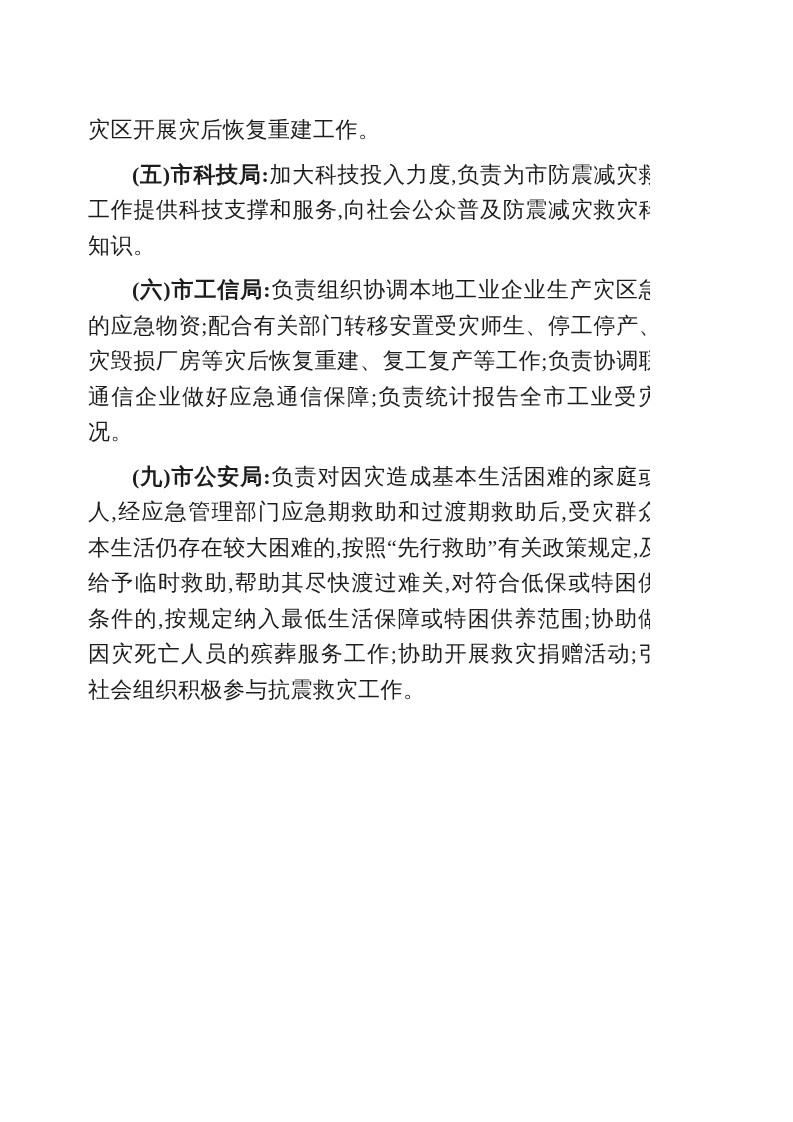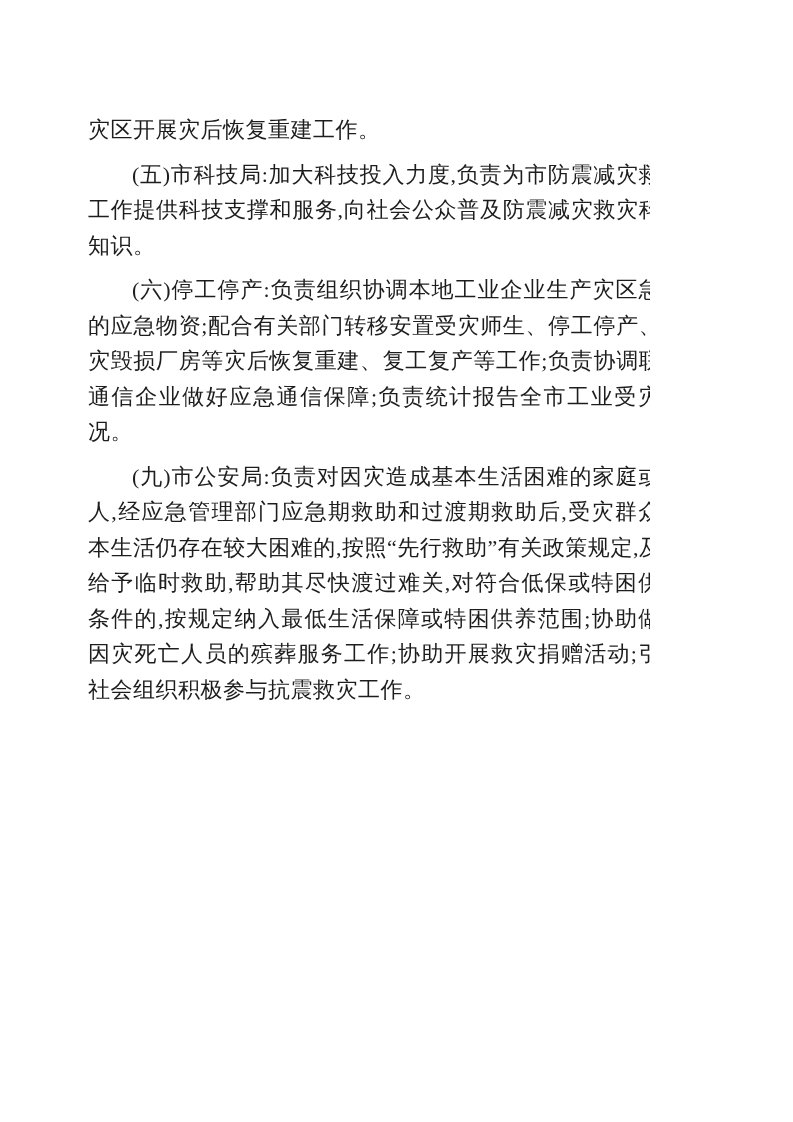--- a/index.html
+++ b/index.html
@@ -27,33 +27,33 @@
     letter-spacing: 0.5px;
   }
   .para {
     margin: 0 0 9px 0;
     text-indent: 2em;
   }
   .para.no-indent {
     text-indent: 0;
   }
   .para .label {
-    font-weight: normal;
+    font-weight: bold;
   }
 </style>
 </head>
 <body>
 
 <div class="page">
   <div class="content">
 
     <p class="para no-indent"><span class="label"></span><span>灾区开展灾后恢复重建工作。</span></p>
 
     <p class="para"><span class="label">(五)市科技局:</span><span>加大科技投入力度,负责为市防震减灾救灾工作提供科技支撑和服务,向社会公众普及防震减灾救灾科技知识。</span></p>
 
-    <p class="para"><span class="label">(六)停工停产:</span><span>负责组织协调本地工业企业生产灾区急需的应急物资;配合有关部门转移安置受灾师生、停工停产、因灾毁损厂房等灾后恢复重建、复工复产等工作;负责协调联系通信企业做好应急通信保障;负责统计报告全市工业受灾情况。</span></p>
+    <p class="para"><span class="label">(六)市工信局:</span><span>负责组织协调本地工业企业生产灾区急需的应急物资;配合有关部门转移安置受灾师生、停工停产、因灾毁损厂房等灾后恢复重建、复工复产等工作;负责协调联系通信企业做好应急通信保障;负责统计报告全市工业受灾情况。</span></p>
 
 
 
     <p class="para"><span class="label">(九)市公安局:</span><span>负责对因灾造成基本生活困难的家庭或个人,经应急管理部门应急期救助和过渡期救助后,受灾群众基本生活仍存在较大困难的,按照“先行救助”有关政策规定,及时给予临时救助,帮助其尽快渡过难关,对符合低保或特困供养条件的,按规定纳入最低生活保障或特困供养范围;协助做好因灾死亡人员的殡葬服务工作;协助开展救灾捐赠活动;引导社会组织积极参与抗震救灾工作。</span></p>
 
   </div>
 </div>
 
 </body></html>

